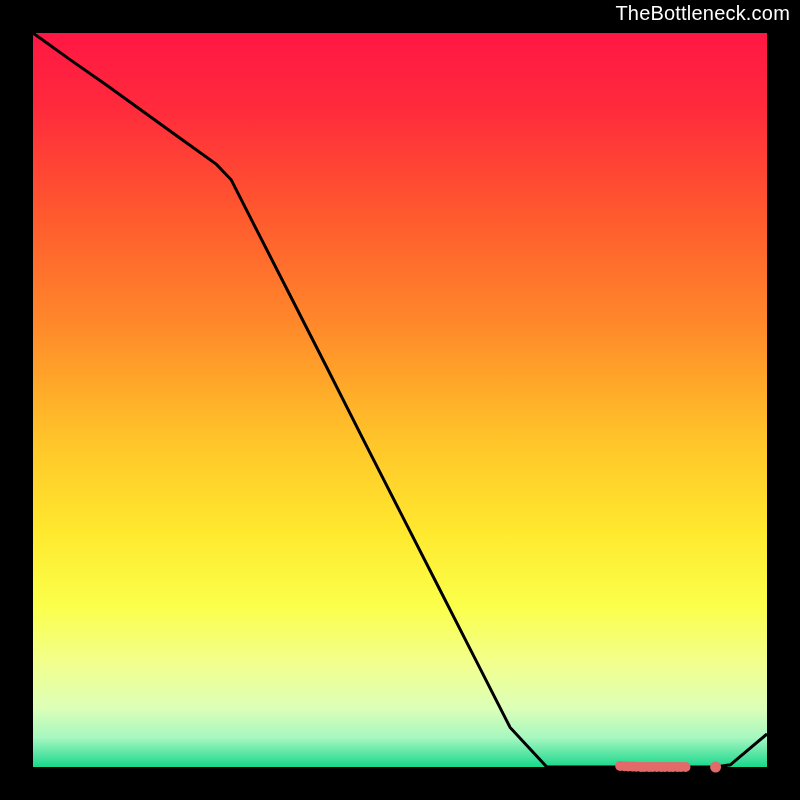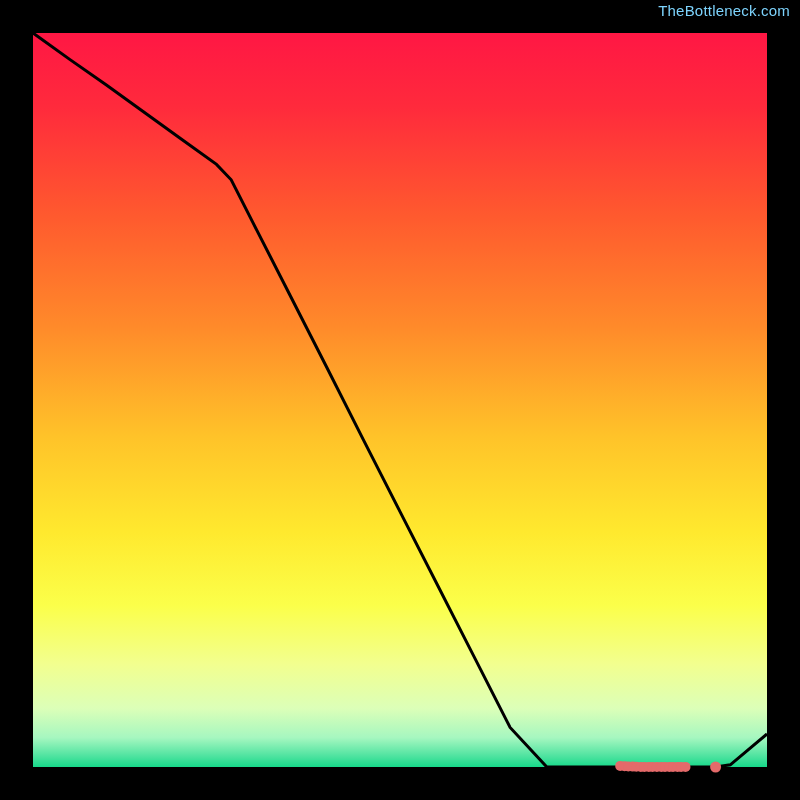--- a/index.html
+++ b/index.html
@@ -18,22 +18,22 @@
   svg.plot {
     position: absolute;
     left: 0;
     top: 0;
   }
   .watermark {
     position: absolute;
     top: 2px;
     right: 10px;
     font-family: Arial, Helvetica, sans-serif;
-    font-size: 15px;
-    color: #7dd3fc;
+    font-size: 20px;
+    color: #ffffff;
     letter-spacing: 0.2px;
   }
 </style>
 </head>
 <body>
 
 <div class="stage">
   <div class="watermark">TheBottleneck.com</div>
   <svg class="plot" width="800" height="800" viewBox="0 0 800 800">
     <defs>

